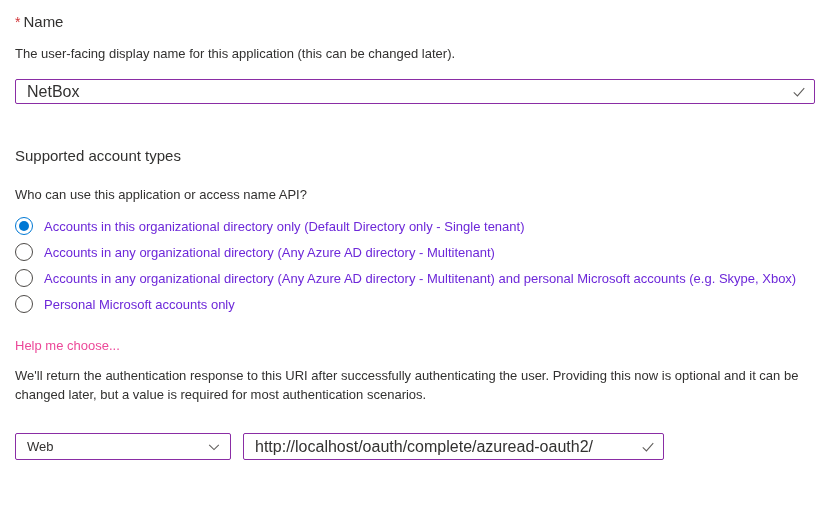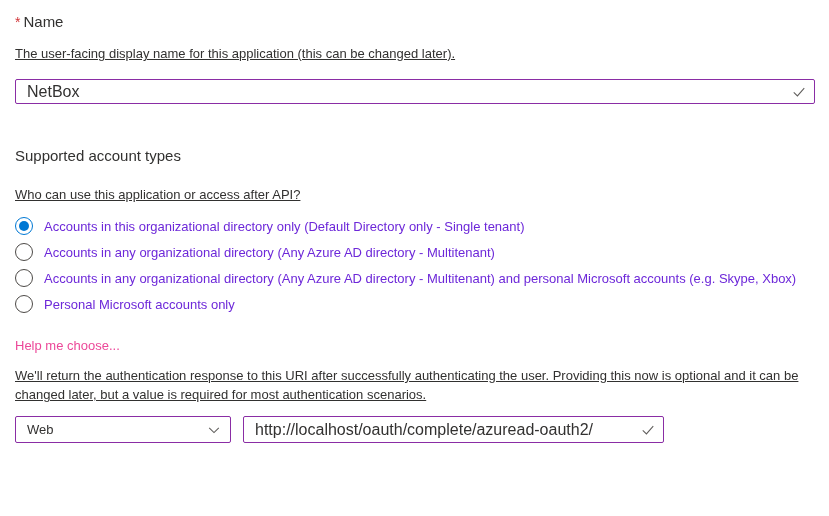--- a/index.html
+++ b/index.html
@@ -18,21 +18,20 @@
     font-size: 15px;
     font-weight: 400;
     color: #323130;
     line-height: 20px;
   }
   .required-marker { color: #d13438; margin-right: 3px; font-size: 14px; }
   .desc {
     font-size: 13px;
     color: #323130;
     line-height: 19px;
-    text-decoration: underline;
   }
   .name-desc { margin-top: 12px; }
   .text-input-wrap {
     position: relative;
     margin-top: 16px;
     width: 800px;
     height: 25px;
   }
   .text-input {
     width: 100%;
@@ -93,21 +92,21 @@
     display: inline-block;
     margin-top: 21px;
     font-size: 13px;
     color: #ec4899;
     text-decoration: none;
     cursor: pointer;
   }
   .redirect-title { margin-top: 46px; }
   .redirect-desc { margin-top: 12px; width: 800px; }
   .redirect-row {
-    margin-top: 12px;
+    margin-top: 29px;
     display: flex;
     align-items: flex-start;
   }
   .dropdown {
     position: relative;
     width: 216px;
     height: 27px;
     border: 1px solid #8a2da5;
     border-radius: 2px;
     background: #ffffff;
@@ -148,21 +147,21 @@
   <div class="desc name-desc">The user-facing display name for this application (this can be changed later).</div>
   <div class="text-input-wrap">
     <input class="text-input" type="text" value="NetBox" style="">
     <svg class="input-check" viewBox="0 0 16 16">
       <path d="M2 8.5 L6.2 12.5 L14 3.5" stroke="#605e5c" stroke-width="1.2" fill="none"></path>
     </svg>
   </div>
 
   
   <div class="section-title account-title">Supported account types</div>
-  <div class="desc account-question">Who can use this application or access after API?</div>
+  <div class="desc account-question">Who can use this application or access name API?</div>
 
   <div class="radio-group">
     <div class="radio-row selected">
       <span class="radio-circle"></span>
       <span class="radio-label">Accounts in this organizational directory only (Default Directory only - Single tenant)</span>
     </div>
     <div class="radio-row">
       <span class="radio-circle"></span>
       <span class="radio-label">Accounts in any organizational directory (Any Azure AD directory - Multitenant)</span>
     </div>

